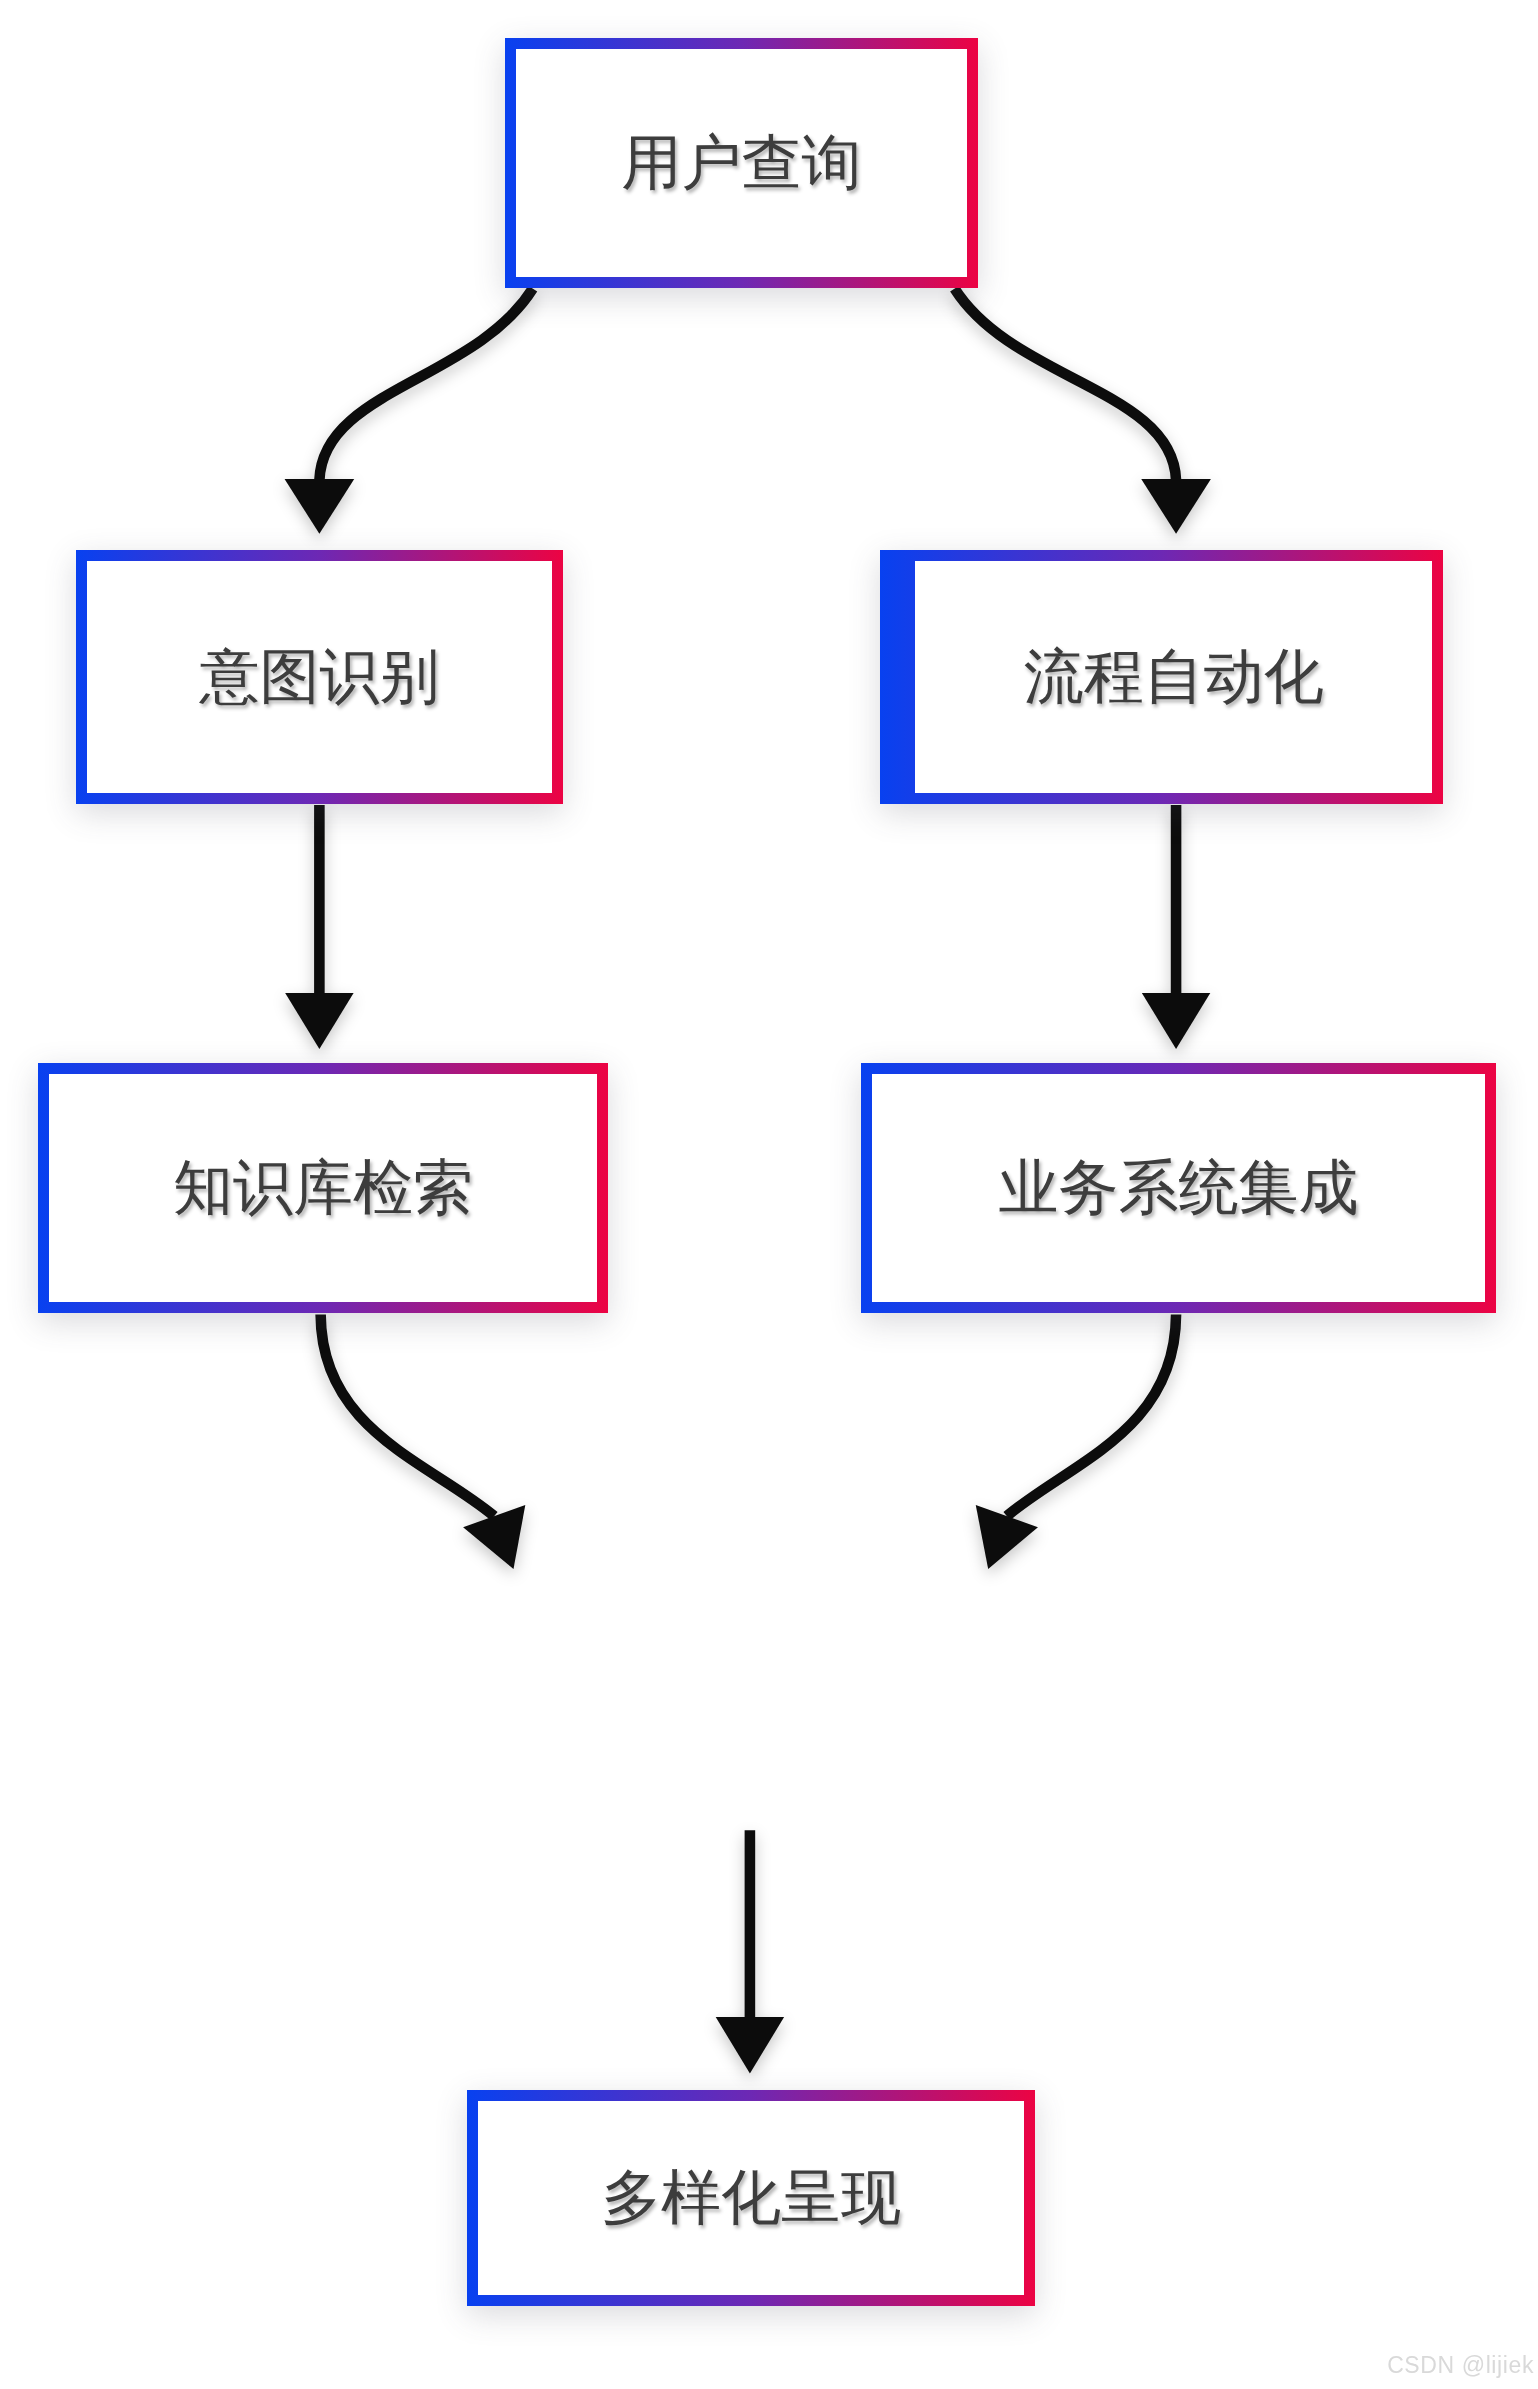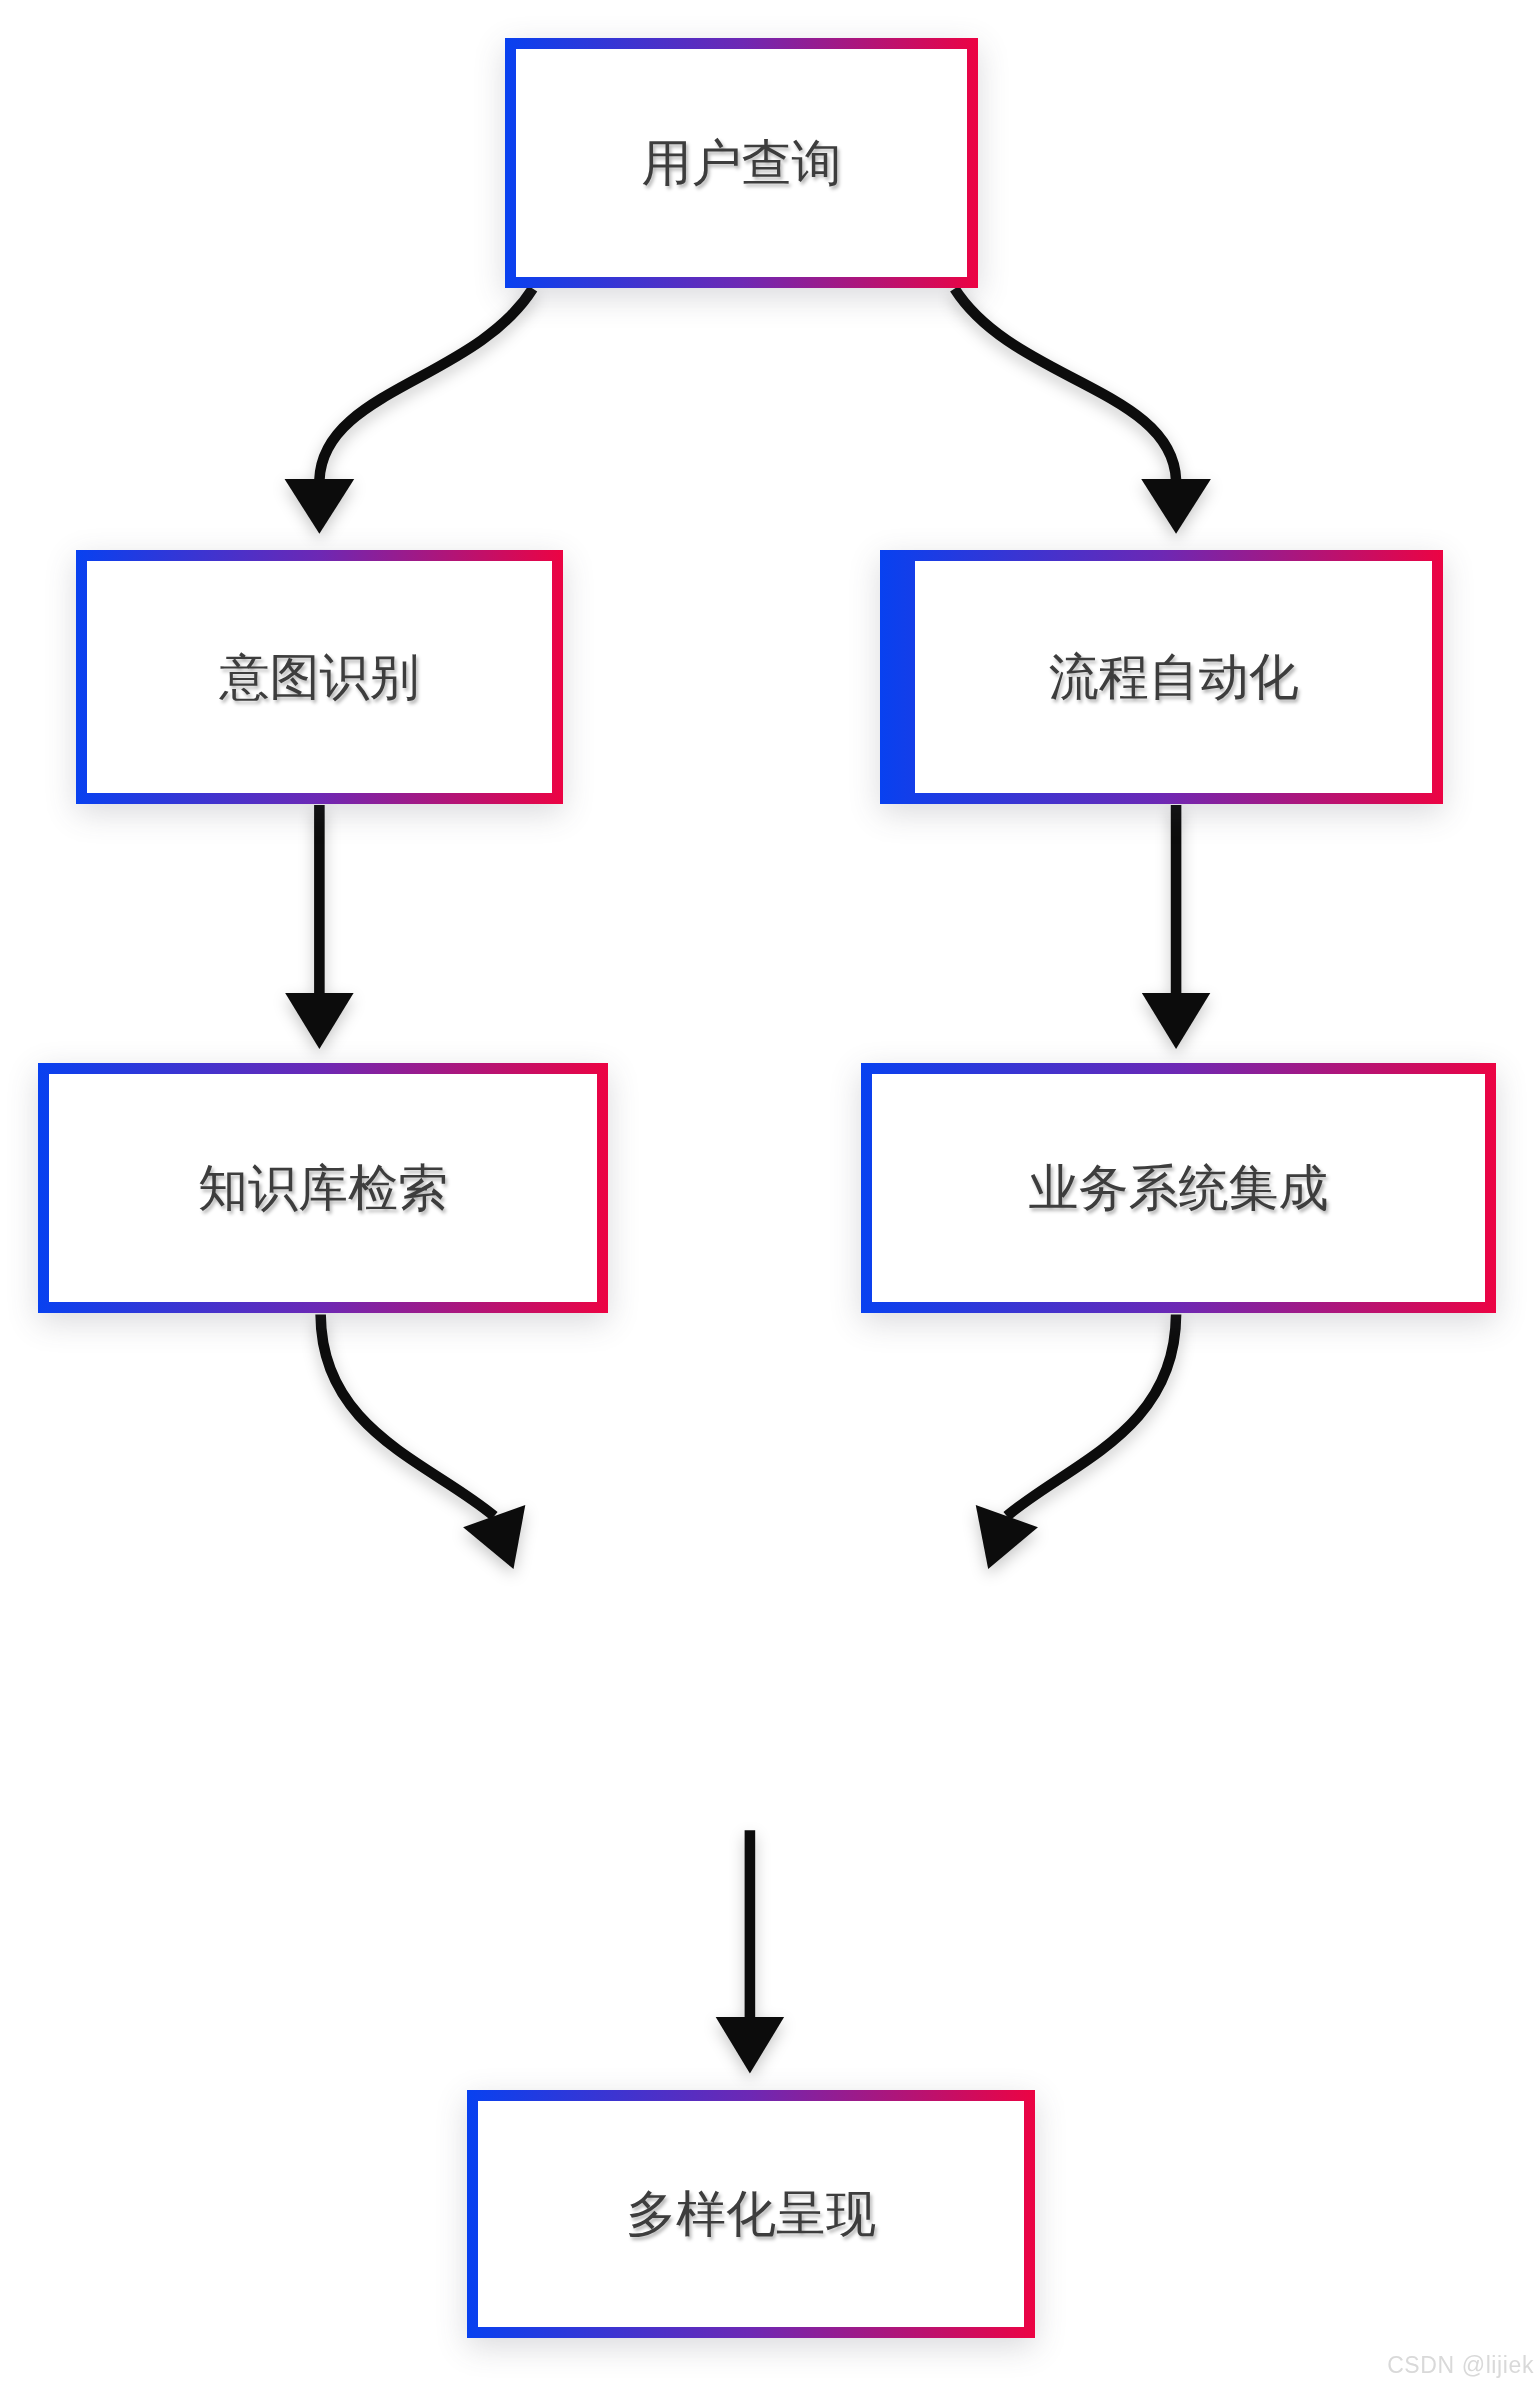--- a/index.html
+++ b/index.html
@@ -45,21 +45,21 @@
     box-shadow: 0 8.7px 30px rgba(70,70,85,0.20);
   }
   .node-inner {
     width: 100%; height: 100%;
     background: #ffffff;
     display: flex;
     align-items: center;
     justify-content: center;
   }
   .node-label {
-    font-size: 50px;
+    font-size: 60px;
     line-height: 1;
     font-weight: 500;
     color: var(--label);
     white-space: nowrap;
     text-shadow: 1.9px 3.1px 3.7px rgba(0,0,0,0.30);
   }
   .watermark {
     position: absolute;
     right: 5px;
     bottom: 10px;
@@ -129,21 +129,21 @@
     </div>
   </div>
 
   <div class="node" style="left:861px; top:1063px; width:635px; height:250px;">
     <div class="node-inner">
       <span class="node-label">业务系统集成</span>
     </div>
   </div>
 
 
-  <div class="node" style="left:467px; top:2090px; width:568px; height:248px;">
+  <div class="node" style="left:467px; top:2090px; width:568px; height:216px;">
     <div class="node-inner">
       <span class="node-label">多样化呈现</span>
     </div>
   </div>
 
   <div class="watermark">CSDN @lijiek</div>
 
 </div>
 
 

